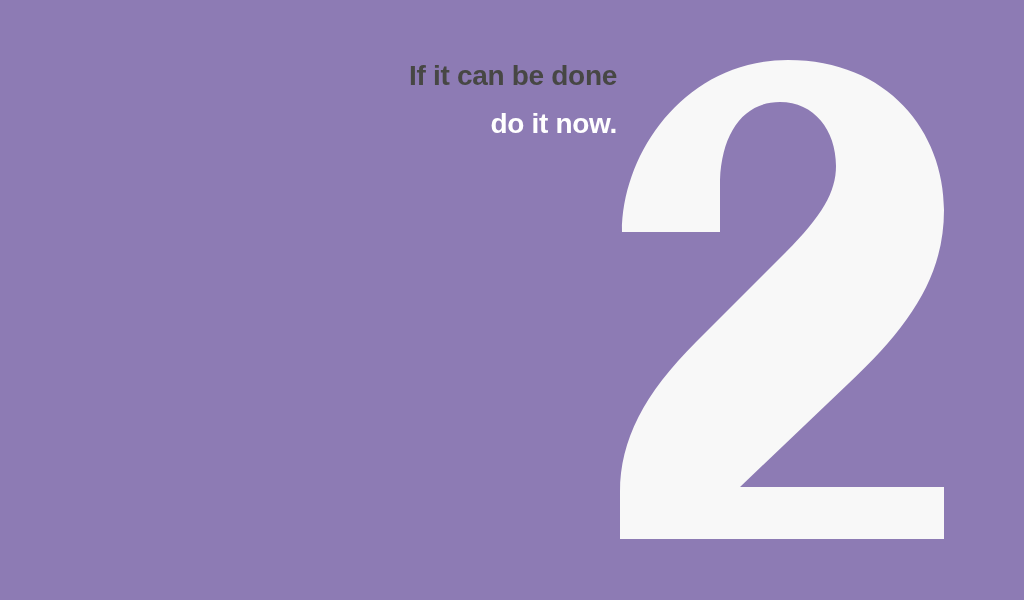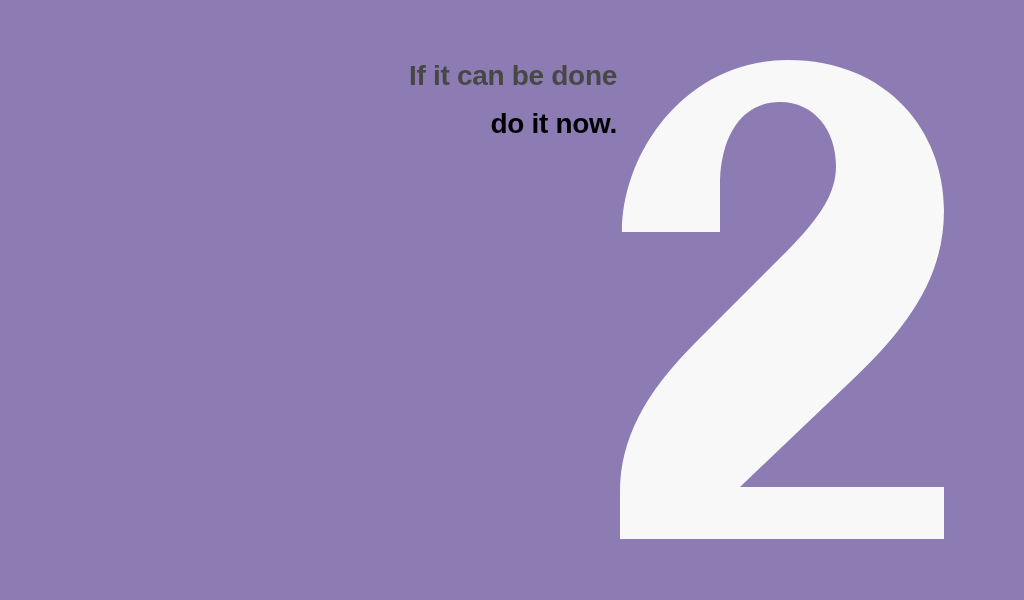--- a/index.html
+++ b/index.html
@@ -83,16 +83,16 @@
                C 236 90, 214 62, 180 62
                C 144 62, 122 92, 120 140
                L 120 192
                Z" fill="#f8f8f8"></path>
     </svg>
 
   </div>
 
   <div id="quote-block">
     <span class="quote-line" style="color: rgb(71, 71, 68);">If it can be done</span>
-    <span class="quote-line" style="color: #000000;">do it now.</span>
+    <span class="quote-line" style="color: #ffffff;">do it now.</span>
   </div>
 
 </div>
 
 </body></html>

